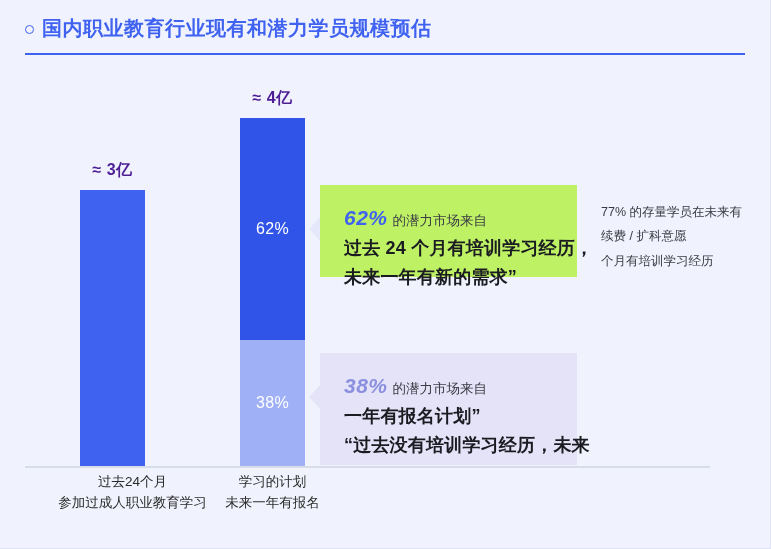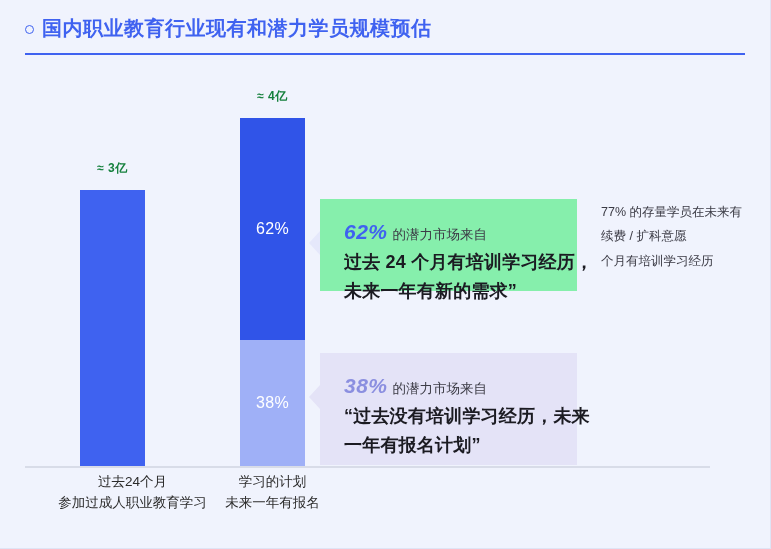--- a/index.html
+++ b/index.html
@@ -40,21 +40,21 @@
 
   .bar{position:absolute;}
   .seg{position:absolute;left:0;width:100%;display:flex;
        align-items:center;justify-content:center;}
   .seg-label{
     color:#ffffff;font-size:16px;font-weight:400;letter-spacing:.3px;
   }
 
   .bar-top-label{
     position:absolute;width:100%;text-align:center;
-    font-size:12px;font-weight:bold;color:#15803d;letter-spacing:.5px;
+    font-size:16px;font-weight:bold;color:#4c1d95;letter-spacing:.5px;
   }
 
   .cat-label{
     position:absolute;top:472px;text-align:center;
     font-size:13.5px;color:#2b2b2b;line-height:1.55;white-space:nowrap;
   }
 
   
   #bar1{left:80px;top:190px;width:65px;height:276px;background:#3f62f0;}
   #bar1lab{left:80px;top:160px;width:65px;}
@@ -81,21 +81,21 @@
     border-right:11px solid currentColor;
   }
   .co-line{line-height:1.58;white-space:nowrap;}
   .co-pct{
     font-size:21px;font-weight:bold;font-style:italic;
     letter-spacing:.5px;margin-right:5px;
   }
   .co-small{font-size:13.5px;color:#3c3c46;}
   .co-body{font-size:18px;font-weight:bold;color:#1b1b22;letter-spacing:.2px;}
 
-  #callout1{left:320px;top:199px;width:257px;height:92px;background:#86efac;color:#e5e8fb;}
+  #callout1{left:320px;top:185px;width:257px;height:92px;background:#bef264;color:#e5e8fb;}
   #callout1 .co-pct{color:#3f62f0;}
 
   #callout2{left:320px;top:353px;width:257px;height:112px;background:#e4e3f7;color:#e4e3f7;}
   #callout2 .co-pct{color:#8b8fe0;}
 
   
   .sidenote{
     position:absolute;left:588px;top:200px;width:175px;
     font-size:12.5px;color:#3a3a44;line-height:1.95;white-space:nowrap;margin-left:13px;
   }
@@ -146,22 +146,22 @@
     </div>
     <div class="co-line co-body">过去 24 个月有培训学习经历，</div>
     <div class="co-line co-body">未来一年有新的需求”</div>
   </div>
 
   <div class="callout" id="callout2">
     <span class="notch"></span>
     <div class="co-line">
       <span class="co-pct">38%</span><span class="co-small">的潜力市场来自</span>
     </div>
+    <div class="co-line co-body">一年有报名计划”</div>
     <div class="co-line co-body">“过去没有培训学习经历，未来</div>
-    <div class="co-line co-body">一年有报名计划”</div>
   </div>
 
   <div class="sidenote">
     <div>77% 的存量学员在未来有</div>
     <div>续费 / 扩科意愿</div>
     <div>个月有培训学习经历</div>
   </div>
 
 </div>
 

